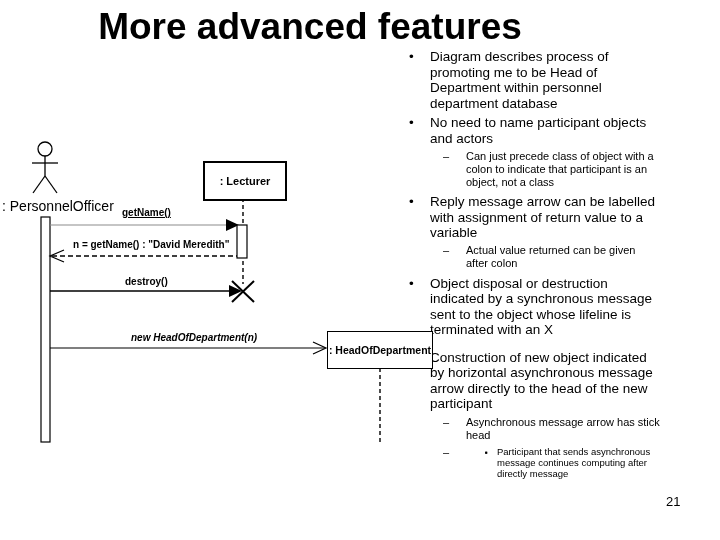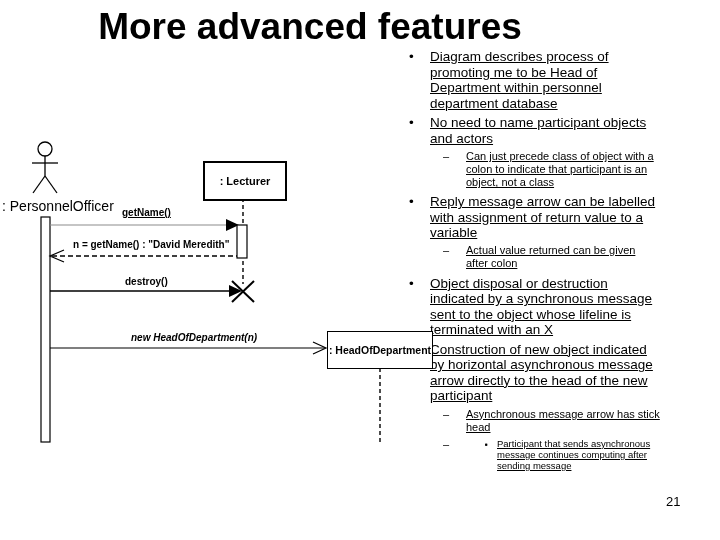--- a/index.html
+++ b/index.html
@@ -11,29 +11,29 @@
     position:absolute;top:6px;left:0;width:620px;text-align:center;
     font-size:37px;font-weight:bold;line-height:42px;letter-spacing:0px;z-index:1;
   }
   
   .text-col{position:absolute;left:405px;top:49px;width:302px;z-index:1;}
   .bullet{position:relative;margin-top:4px;}
   .bullet:nth-child(1){margin-top:0;}
   .bullet:nth-child(4){margin-top:5px;}
   .bullet:nth-child(5){margin-top:3px;}
   .bullet:nth-child(6){margin-top:6px;}
-  .bullet:nth-child(7){margin-top:4px;}
+  .bullet:nth-child(7){margin-top:12px;}
   .lvl1{font-size:13.5px;line-height:15.5px;padding-left:25px;}
   .lvl2{font-size:11px;line-height:13px;padding-left:61px;}
   .lvl3{font-size:9.5px;line-height:11px;padding-left:92px;}
   .marker{position:absolute;top:0;}
   .lvl1 .marker{left:4px;}
   .lvl2 .marker{left:38px;}
   .lvl3 .marker{left:80px;font-size:8px;top:1px;}
-  .btext{white-space:pre-line;display:block;text-decoration:underline;}
+  .btext{white-space:pre-line;display:block;}
   
   .diagram-svg{position:absolute;left:0;top:0;z-index:2;pointer-events:none;}
   .obj-box{
     position:absolute;background:#fff;border:2px solid #000;
     display:flex;align-items:center;justify-content:center;
     font-weight:bold;font-size:11px;white-space:nowrap;
   }
   .box-lecturer{left:203px;top:161px;width:80px;height:36px;z-index:3;}
   .box-hod{left:327px;top:331px;width:104px;height:36px;z-index:4;border-width:1.5px;font-size:10.5px;}
   .msg-label{position:absolute;font-size:10px;font-weight:bold;white-space:nowrap;z-index:3;}
@@ -103,21 +103,21 @@
     <div class="bullet lvl3">
       <span class="marker">▪</span>
     </div>
     <div class="bullet lvl2">
       <span class="marker">–</span>
     </div>
     <div class="bullet lvl3">
       <span class="marker">▪</span>
       <span class="btext">Participant that sends asynchronous
 message continues computing after
-sending message</span>
+directly message</span>
     </div>
   </div>
 
 <svg class="diagram-svg" width="720" height="540" viewBox="0 0 720 540">
 
   <g stroke="#000" stroke-width="1.3" fill="none">
     <circle cx="45" cy="149" r="7"></circle>
     <line x1="45" y1="156" x2="45" y2="176"></line>
     <line x1="32" y1="163" x2="58" y2="163"></line>
     <line x1="45" y1="176" x2="33" y2="193"></line>

